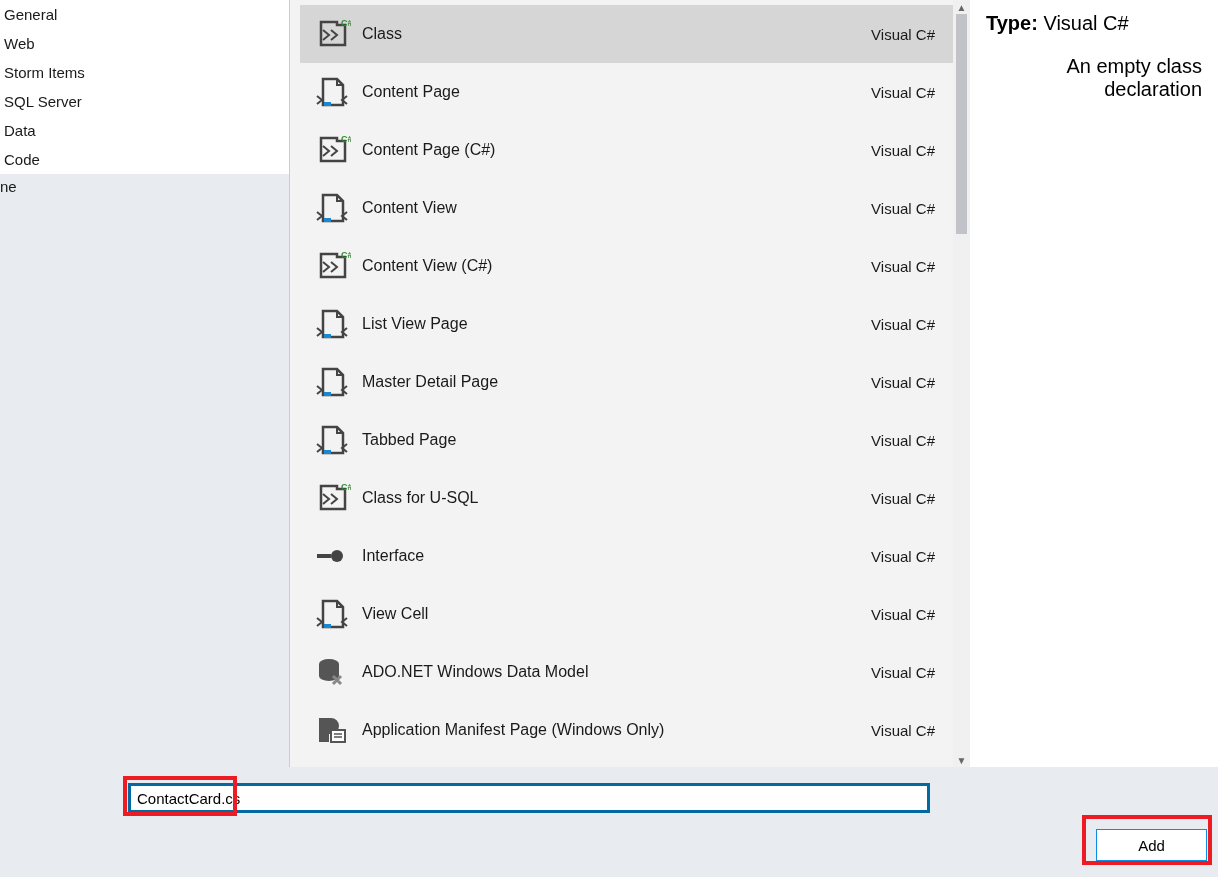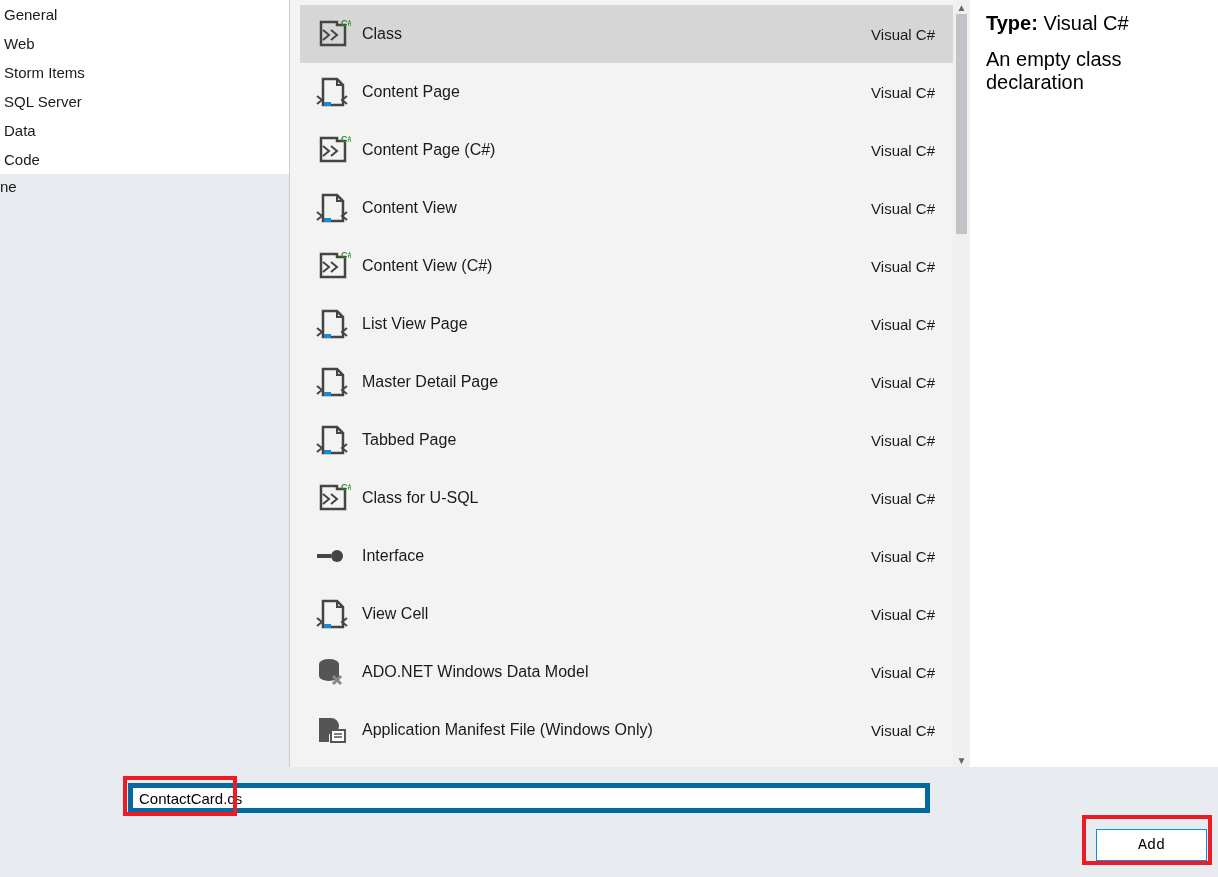--- a/index.html
+++ b/index.html
@@ -111,59 +111,59 @@
   .scrollbar-arrow.up { top: 0; }
   .scrollbar-arrow.down { bottom: 0; }
   
   .details {
     flex: 1;
     padding: 12px 16px;
     font-size: 20px;
     background: #fff;
   }
   .details-type-label { font-weight: bold; }
-  .details-desc { margin-top: 13px; }
+  .details-desc { margin-top: 20px; text-align: right; }
   
   .bottom-bar {
     position: absolute;
     bottom: 0;
     left: 0;
     right: 0;
     height: 110px;
     background: #e8ebf0;
     padding: 16px 0 0 0;
   }
   .name-input-wrap {
     position: absolute;
     top: 16px;
     left: 128px;
   }
   .name-input {
     width: 802px;
     height: 30px;
-    border: 5px solid #0369a1;
+    border: 3px solid #0369a1;
     background: #fff;
     font-size: 15px;
     padding: 0 6px;
     outline: none;
     font-family: inherit;
   }
   .add-button-wrap {
     position: absolute;
     right: 11px;
     bottom: 16px;
   }
   .add-button {
     width: 111px;
     height: 32px;
     background: #fff;
     border: 1px solid #0a8de4;
     font-size: 15px;
     cursor: pointer;
-    font-family: Liberation Mono, monospace;
+    font-family: Liberation Sans, sans-serif;
   }
   
   .redbox1 {
     position: absolute;
     border: 4px solid #ed1c24;
     pointer-events: none;
   }
   .redbox-name {
     top: 776px;
     left: 123px;
@@ -337,21 +337,21 @@
           </div>
           <div class="template-name">ADO.NET Windows Data Model</div>
           <div class="template-lang">Visual C#</div>
         </div>
         <div class="template-row">
           <div class="template-icon">
             <svg width="40" height="36" viewBox="0 0 40 36">
               <use href="#icon-manifest"></use>
             </svg>
           </div>
-          <div class="template-name">Application Manifest File (Windows Only)</div>
+          <div class="template-name">Application Manifest Page (Windows Only)</div>
           <div class="template-lang">Visual C#</div>
         </div>
       </div>
     <div class="scrollbar">
       <div class="scrollbar-arrow up">▲</div>
       <div class="scrollbar-thumb"></div>
       <div class="scrollbar-arrow down">▼</div>
     </div>
   </div>
 

